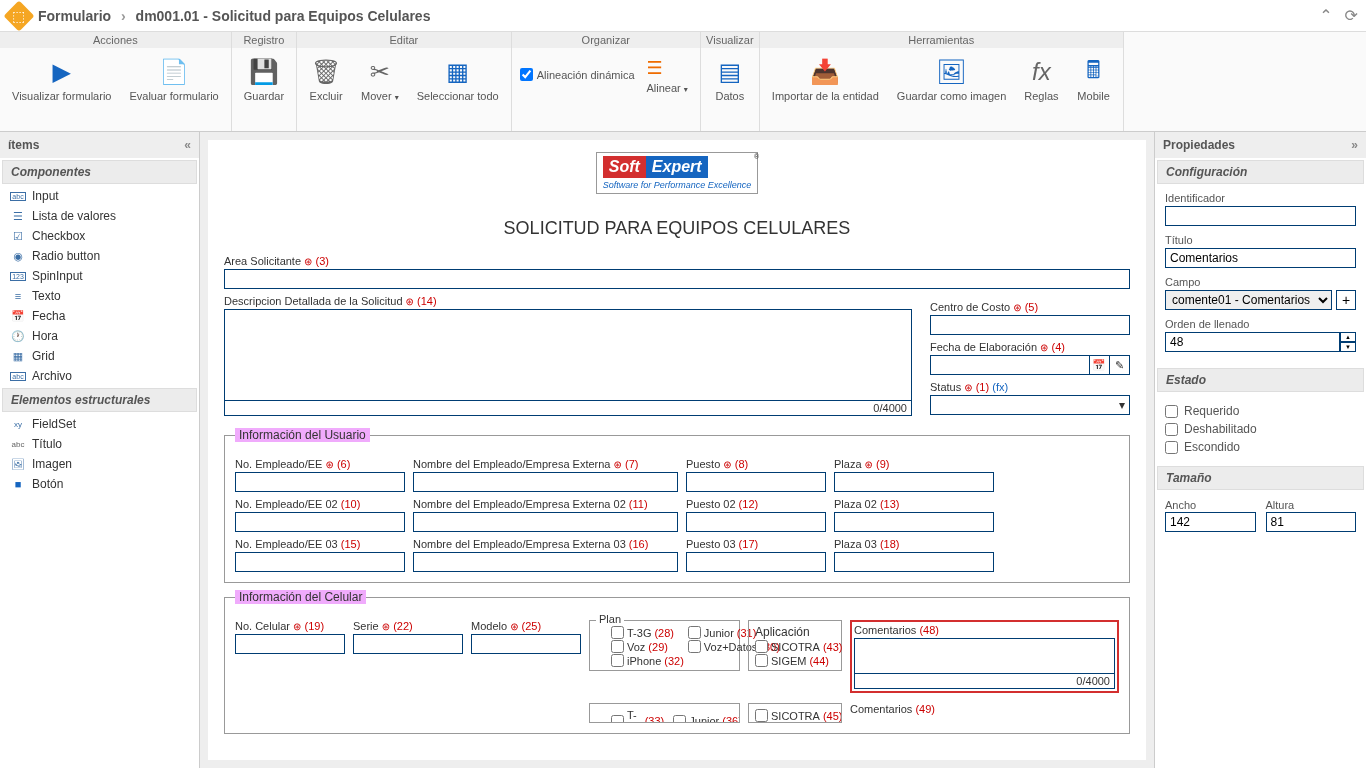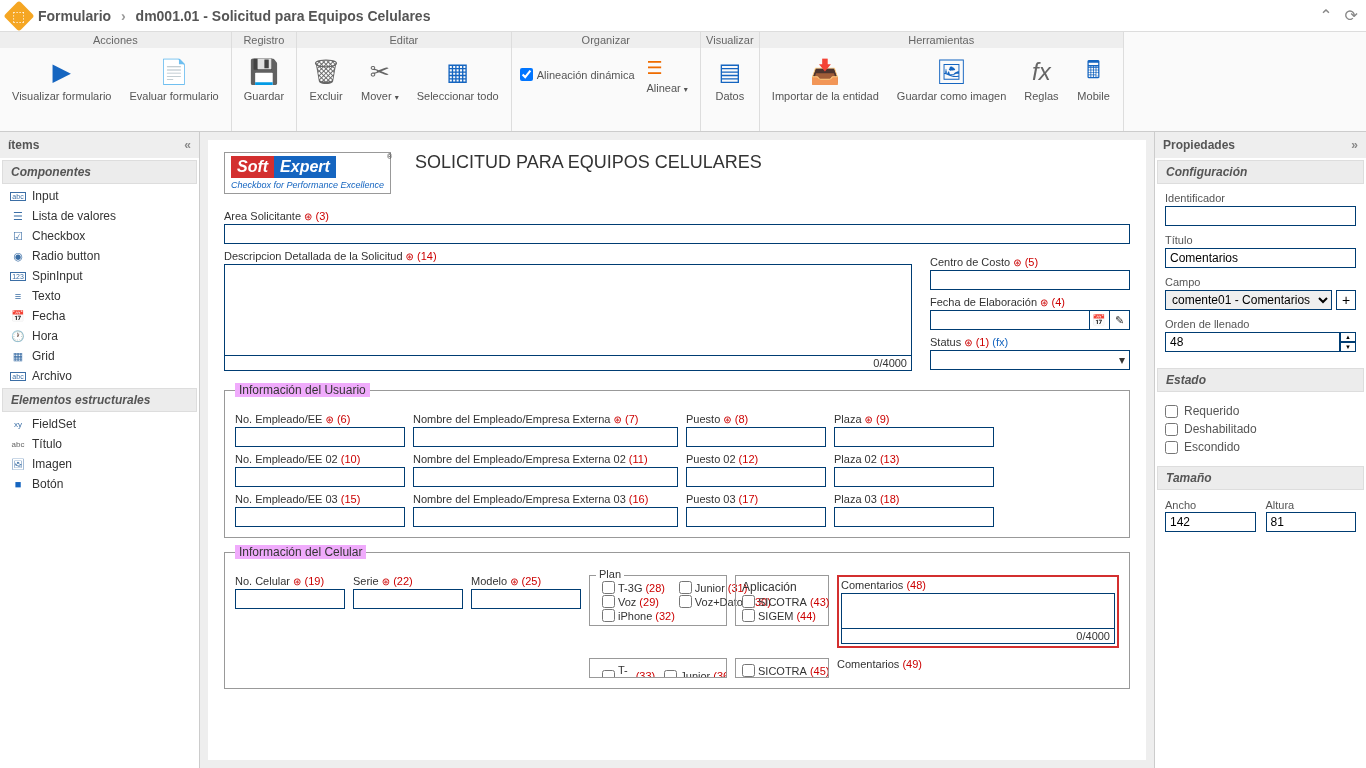--- a/index.html
+++ b/index.html
@@ -27,21 +27,21 @@
 .main { display: flex; height: calc(768px - 132px); }
 .left-panel { width: 200px; border-right: 1px solid #ccc; background: #fff; }
 .panel-head { background: #eee; padding: 6px 8px; font-weight: bold; font-size: 12px; color: #555; display: flex; align-items: center; }
 .panel-head .collapse { margin-left: auto; color: #888; }
 .panel-sub { background: #ececec; padding: 4px 8px; font-style: italic; font-weight: bold; font-size: 12px; color: #555; border: 1px solid #ddd; margin: 2px; }
 .comp-item { display: flex; align-items: center; gap: 6px; padding: 3px 10px; font-size: 12px; color: #333; }
 .comp-item .cicon { width: 16px; text-align: center; color: #3b6ea5; font-size: 11px; }
 
 .center { flex: 1; background: #eee; padding: 8px; overflow: auto; }
 .canvas { background: #fff; padding: 12px 16px; min-height: 100%; }
-.canvas-header { display: flex; gap: 24px; margin-bottom: 16px; }
+.canvas-header { display: flex; align-items: center; gap: 24px; margin-bottom: 16px; flex-direction: column; }
 .logo-se { border: 1px solid #999; padding: 3px 6px; background: #fff; position: relative; }
 .logo-se .top { display: flex; }
 .logo-se .soft { background: #d32f2f; color: #fff; font-style: italic; font-weight: bold; padding: 2px 6px; font-size: 16px; }
 .logo-se .expert { background: #1565c0; color: #fff; font-style: italic; font-weight: bold; padding: 2px 6px; font-size: 16px; }
 .logo-se .tagline { color: #1565c0; font-style: italic; font-size: 9px; margin-top: 2px; }
 .logo-se .r { position: absolute; top: 0; right: -2px; font-size: 7px; color: #333; }
 .form-title { font-size: 18px; color: #333; }
 
 .field-row { margin: 6px 0; }
 .field-label { font-size: 11px; color: #333; margin-bottom: 2px; }
@@ -59,21 +59,21 @@
 .date-wrap .dbtn { width: 20px; height: 20px; border: 1px solid #003d73; border-left: none; display: flex; align-items: center; justify-content: center; font-size: 11px; background: #fff; }
 .select { border: 1px solid #003d73; height: 20px; width: 100%; display: flex; align-items: center; justify-content: flex-end; padding: 0 4px; }
 
 .fieldset { border: 1px solid #999; padding: 8px 10px 10px; margin-top: 14px; }
 .legend { position: relative; top: -16px; background: #f0abfc; display: inline-block; padding: 0 4px; font-size: 12px; color: #333; margin-bottom: -10px; }
 .grid4 { display: grid; grid-template-columns: 170px 265px 140px 160px; gap: 6px 8px; }
 .cell .field-label { white-space: nowrap; }
 
 .cel-row { display: flex; gap: 8px; align-items: flex-start; }
 .small-col { width: 110px; }
-.plan-box { border: 1px solid #999; padding: 4px 12px 2px; width: 138px; position: relative; }
+.plan-box { border: 1px solid #999; padding: 4px 21px 2px; width: 151px; position: relative; }
 .plan-box .plegend { position: absolute; top: -8px; left: 6px; background: #fff; padding: 0 3px; font-size: 11px; }
 .chk-row { display: flex; align-items: center; gap: 3px; font-size: 11px; margin: 1px 0; }
 .chk-row input { margin: 0; }
 .app-box { border: 1px solid #999; padding: 4px 6px 2px; width: 94px; position: relative; }
 .comments { flex: 1; }
 .comments.selected { border: 2px solid #d32f2f; padding: 2px; }
 
 .right-panel { width: 212px; border-left: 1px solid #ccc; background: #fff; }
 .prop-group-title { background: #ececec; padding: 4px 8px; font-style: italic; font-weight: bold; font-size: 12px; color: #555; border: 1px solid #ddd; margin: 2px; }
 .prop-body { padding: 6px 10px; }
@@ -274,21 +274,21 @@
 
   <div class="center">
     <div class="canvas">
       <div class="canvas-header">
         <div class="logo-se">
           <div class="r">®</div>
           <div class="top">
               <div class="soft">Soft</div>
               <div class="expert">Expert</div>
             </div>
-          <div class="tagline">Checkbox for Performance Excellence</div>
+          <div class="tagline">Software for Performance Excellence</div>
         </div>
         <div class="form-title">SOLICITUD PARA EQUIPOS CELULARES</div>
       </div>
 
       <div class="field-row">
         <div class="field-label"><span>Area Solicitante</span> <span class="req">⊛</span> <span class="ordn">(3)</span></div>
         <div class="field-input"></div>
       </div>
 
       <div class="two-col">

